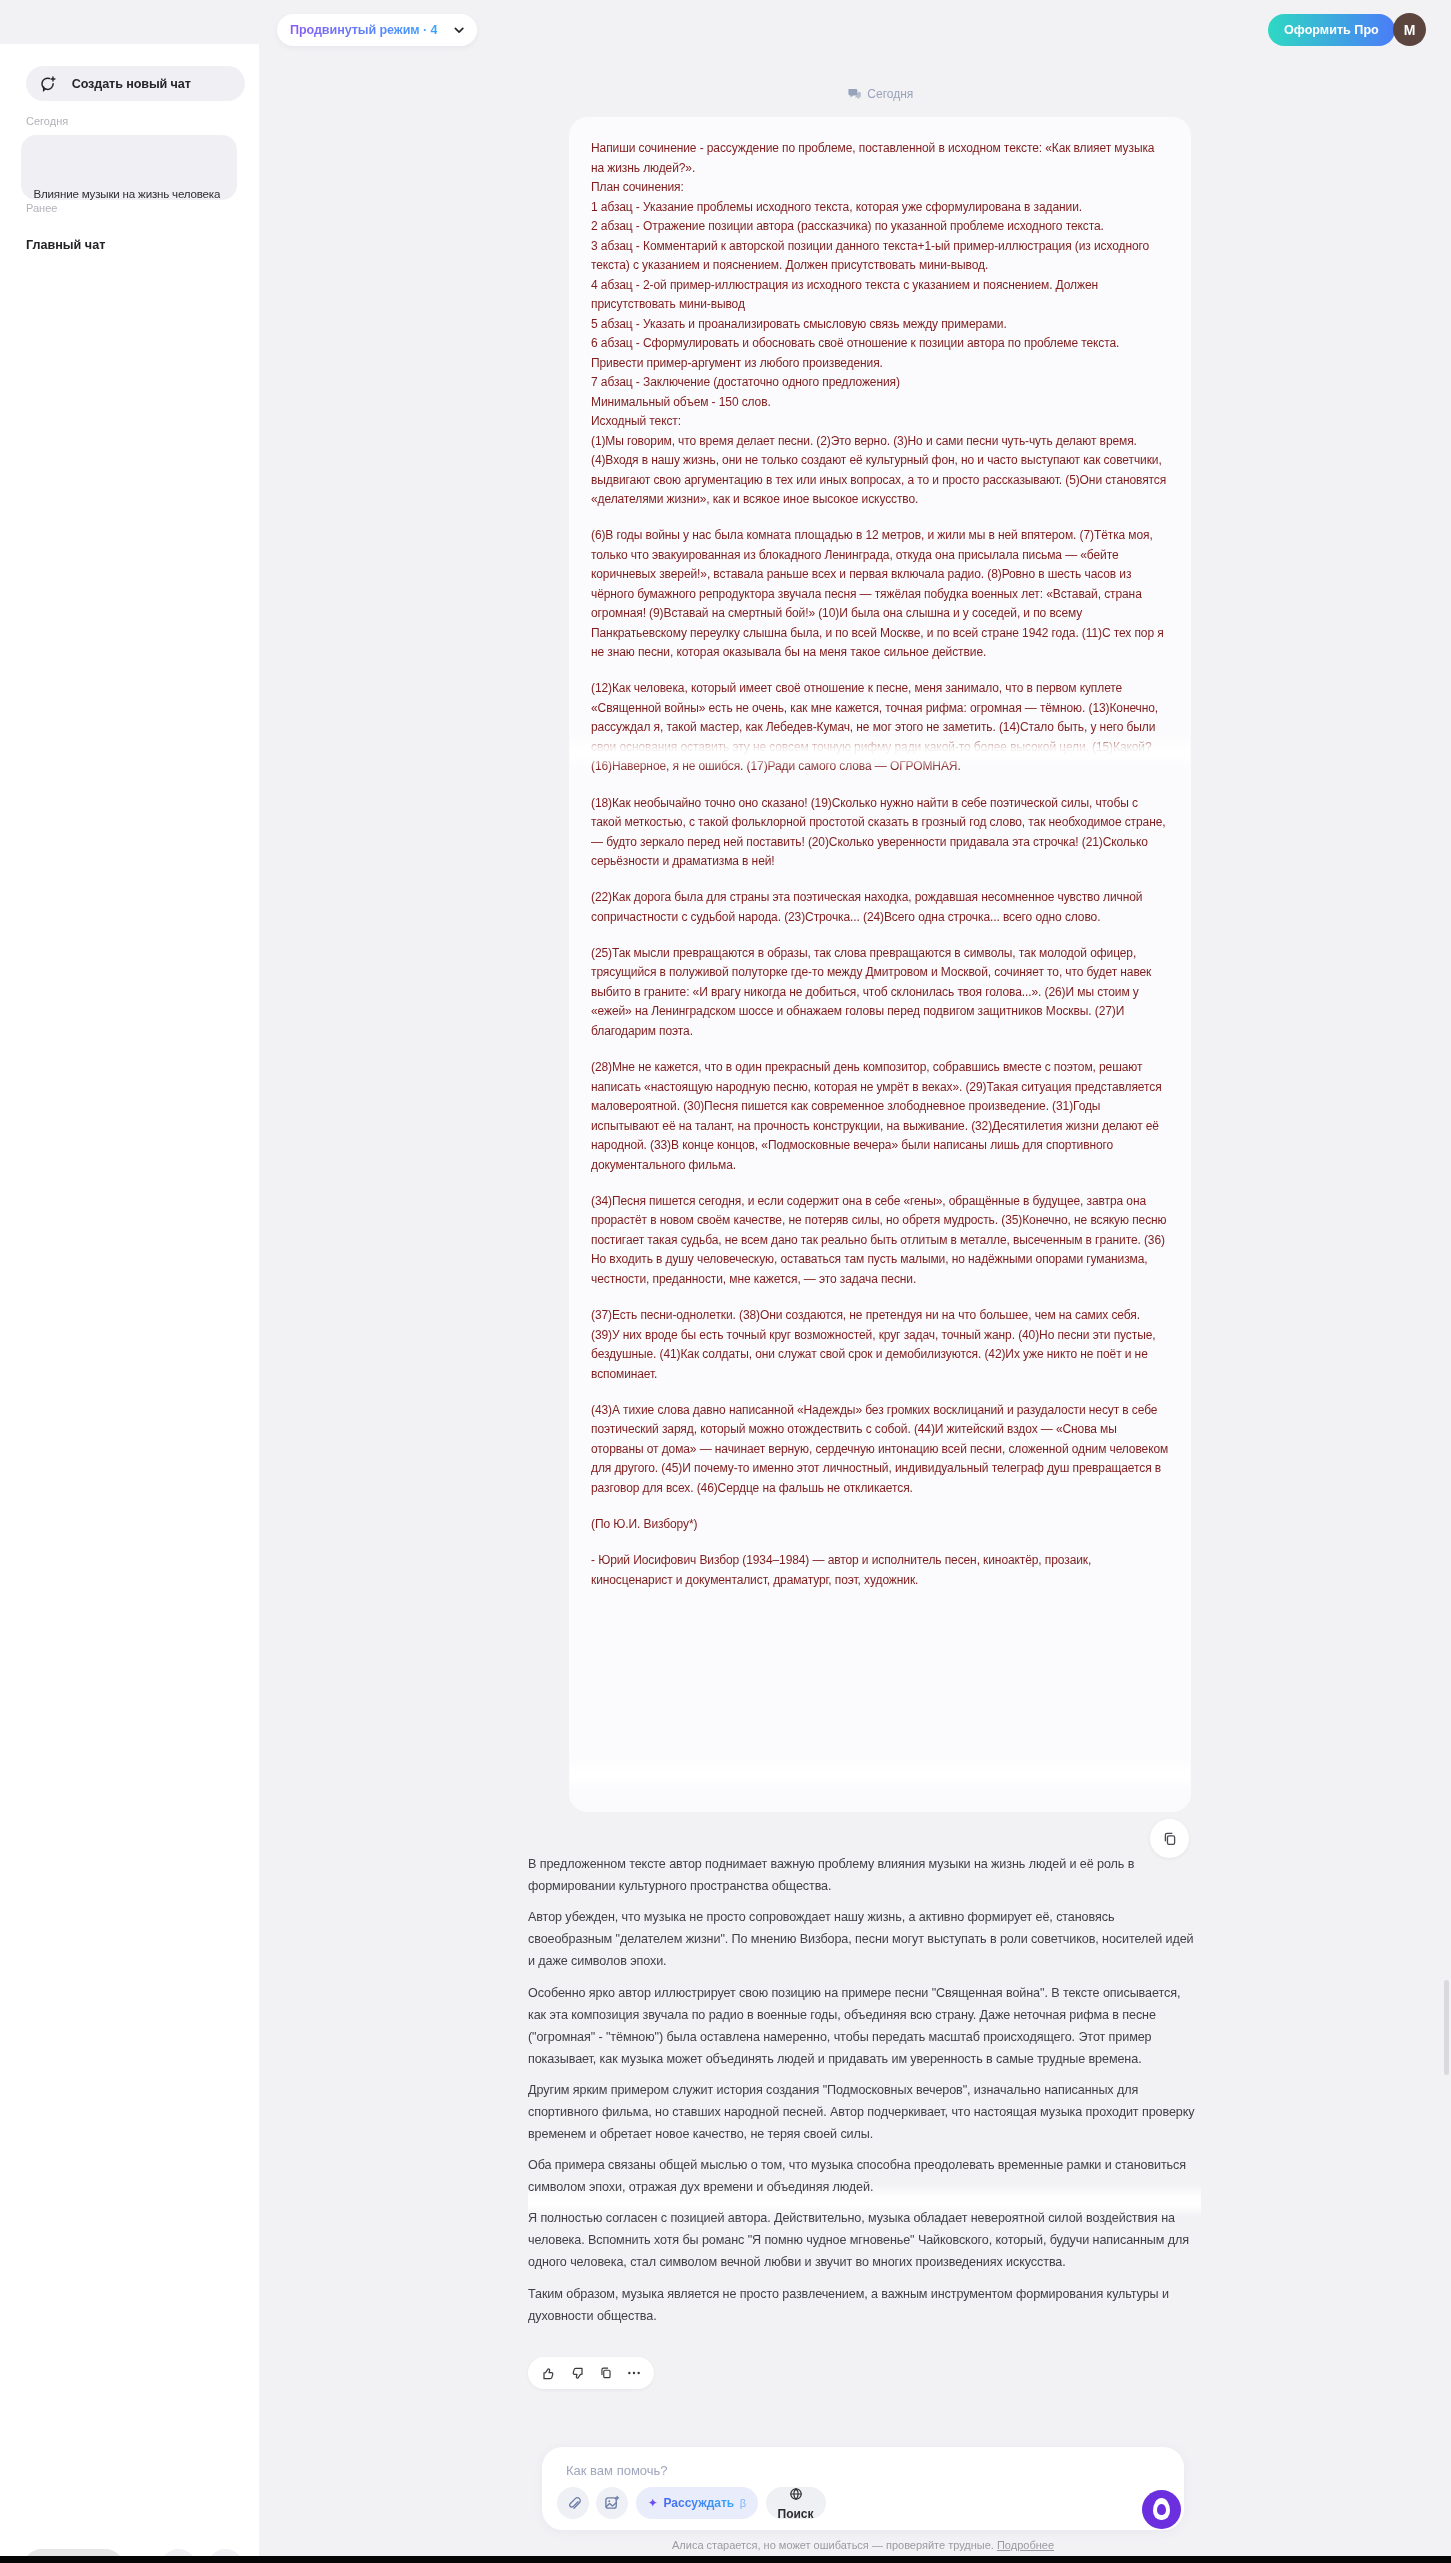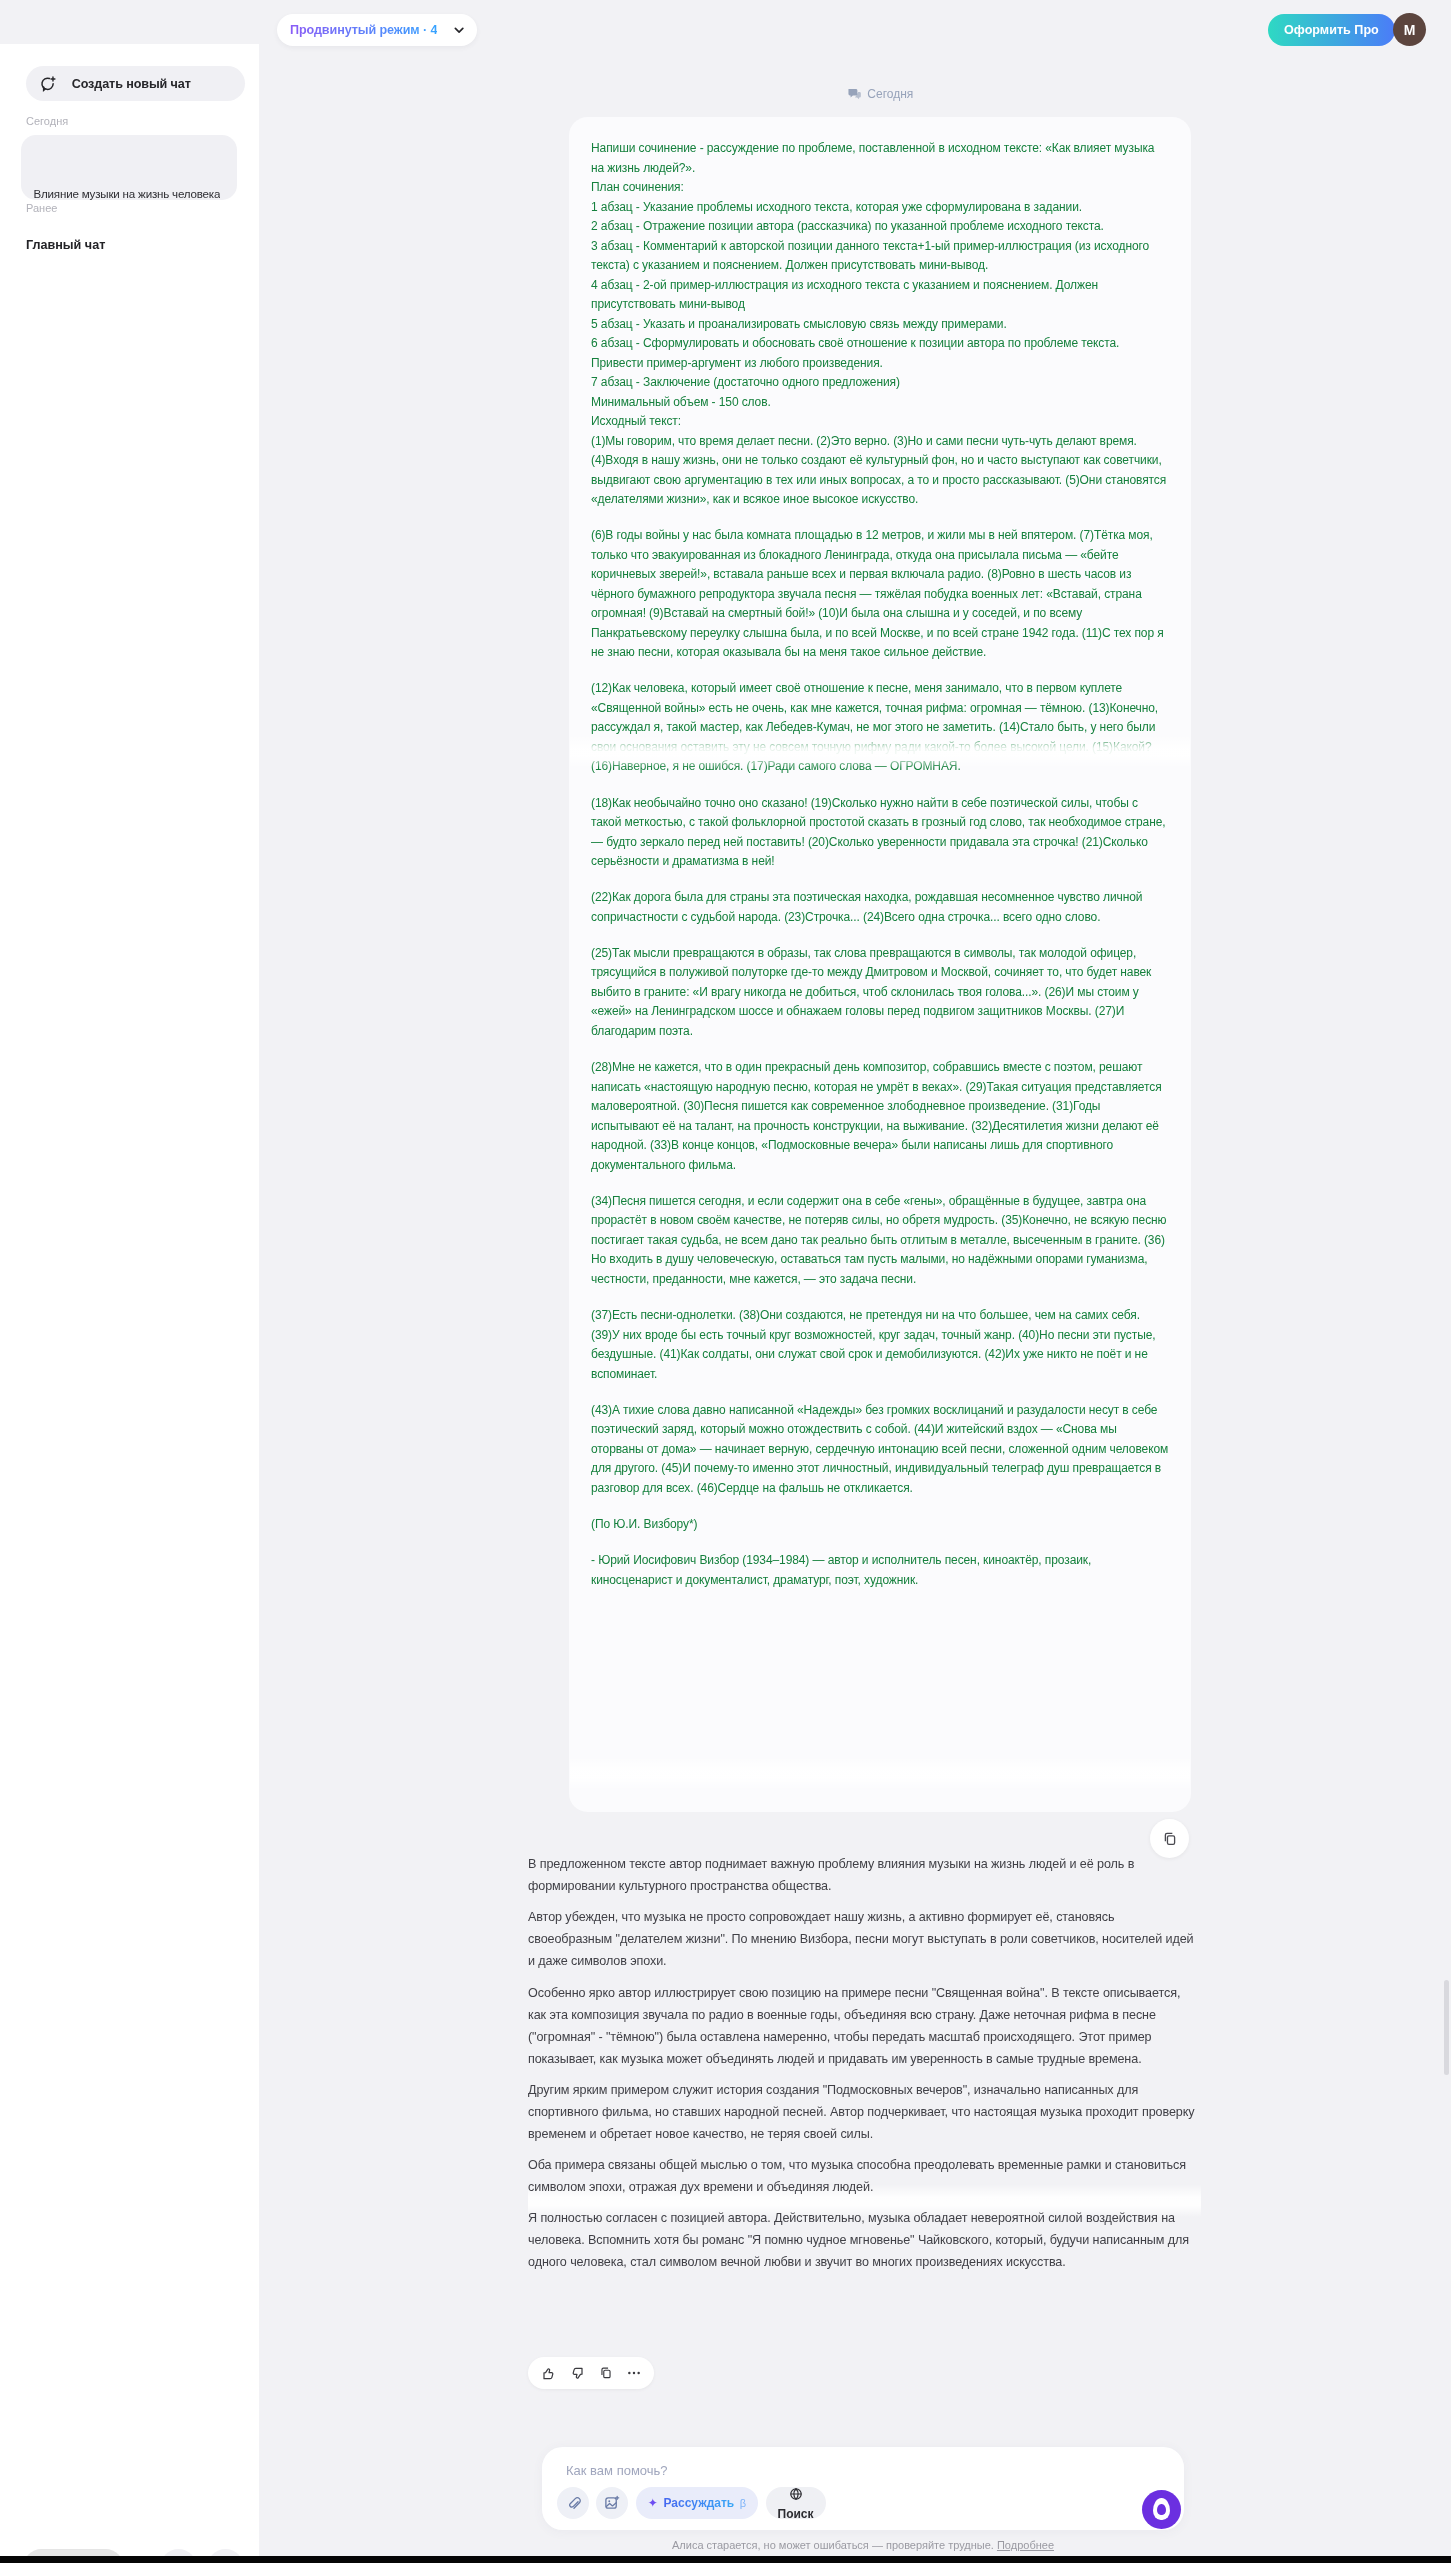--- a/index.html
+++ b/index.html
@@ -31,21 +31,21 @@
     background:linear-gradient(90deg,#2ed9c3,#4b7cf8);color:#fff;font-size:12.6px;font-weight:700;
     display:inline-flex;align-items:center;cursor:pointer;font-family:inherit;}
   .avatar{position:absolute;left:1393px;top:13px;width:33px;height:33px;border-radius:50%;background:#5c453e;
     color:#fff;font-size:14px;font-weight:700;display:flex;align-items:center;justify-content:center;cursor:pointer;}
 
   
   .date-chip{position:absolute;left:569px;top:87px;width:622px;display:flex;justify-content:center;align-items:center;
     gap:5.6px;color:#97a3ba;font-size:12px;}
   .bubble{position:absolute;left:569px;top:117px;width:622px;height:1695px;background:#fbfbfd;border-radius:18.6px;
     padding:22px;box-sizing:border-box;overflow:hidden;}
-  .bubble p{margin:0 0 16.7px;font-size:12px;line-height:19.5px;color:#15803d;letter-spacing:-0.1px;white-space:pre-line;}
+  .bubble p{margin:0 0 16.7px;font-size:12px;line-height:19.5px;color:#7f1d1d;letter-spacing:-0.1px;white-space:pre-line;}
   .bubble p:last-child{margin-bottom:0;}
   .copy-fab{position:absolute;left:1150px;top:1819px;width:39px;height:39px;border-radius:50%;background:#fff;
     box-shadow:0 0.9px 4.7px rgba(0,0,0,.06);display:flex;align-items:center;justify-content:center;cursor:pointer;}
   .answer{position:absolute;left:528px;top:1853px;width:673px;max-height:502px;overflow:hidden;}
   .answer p{margin:0 0 9.3px;font-size:12.6px;line-height:22px;color:#414147;letter-spacing:-0.1px;}
   .action-bar{position:absolute;left:528px;top:2357px;height:32px;padding:0 13px;background:#fff;border-radius:16px;
     box-shadow:0 0.9px 3.7px rgba(0,0,0,.05);display:inline-flex;align-items:center;gap:14px;}
   .action-bar .act{display:flex;align-items:center;justify-content:center;cursor:pointer;}
 
   
@@ -202,20 +202,21 @@
   </div>
 
   <div class="answer">
 
   <p>В предложенном тексте автор поднимает важную проблему влияния музыки на жизнь людей и её роль в формировании культурного пространства общества.</p>
       <p>Автор убежден, что музыка не просто сопровождает нашу жизнь, а активно формирует её, становясь своеобразным "делателем жизни". По мнению Визбора, песни могут выступать в роли советчиков, носителей идей и даже символов эпохи.</p>
       <p>Особенно ярко автор иллюстрирует свою позицию на примере песни "Священная война". В тексте описывается, как эта композиция звучала по радио в военные годы, объединяя всю страну. Даже неточная рифма в песне ("огромная" - "тёмною") была оставлена намеренно, чтобы передать масштаб происходящего. Этот пример показывает, как музыка может объединять людей и придавать им уверенность в самые трудные времена.</p>
       <p>Другим ярким примером служит история создания "Подмосковных вечеров", изначально написанных для спортивного фильма, но ставших народной песней. Автор подчеркивает, что настоящая музыка проходит проверку временем и обретает новое качество, не теряя своей силы.</p>
       <p>Оба примера связаны общей мыслью о том, что музыка способна преодолевать временные рамки и становиться символом эпохи, отражая дух времени и объединяя людей.</p>
       <p>Я полностью согласен с позицией автора. Действительно, музыка обладает невероятной силой воздействия на человека. Вспомнить хотя бы романс "Я помню чудное мгновенье" Чайковского, который, будучи написанным для одного человека, стал символом вечной любви и звучит во многих произведениях искусства.</p>
+      <p>Таким образом, музыка является не просто развлечением, а важным инструментом формирования культуры и духовности общества.</p>
     </div>
 
   <div class="action-bar">
     <span class="act">
       <svg width="15" height="15" viewBox="0 0 16 16" fill="none" stroke="#3a3a3f" stroke-width="1.3" stroke-linecap="round" stroke-linejoin="round">
         <path d="M3.2 7.3v6.2M3.2 13.5h6.6c.85 0 1.6-.57 1.8-1.4l.95-3.4a1.25 1.25 0 0 0-1.2-1.58H8.6l.6-2.6a1.1 1.1 0 0 0-2-.87L4.9 7.05l-1.7.25"></path>
       </svg>
     </span>
     <span class="act">
       <svg width="15" height="15" viewBox="0 0 16 16" fill="none" stroke="#3a3a3f" stroke-width="1.3" stroke-linecap="round" stroke-linejoin="round" style="transform:rotate(180deg);">

